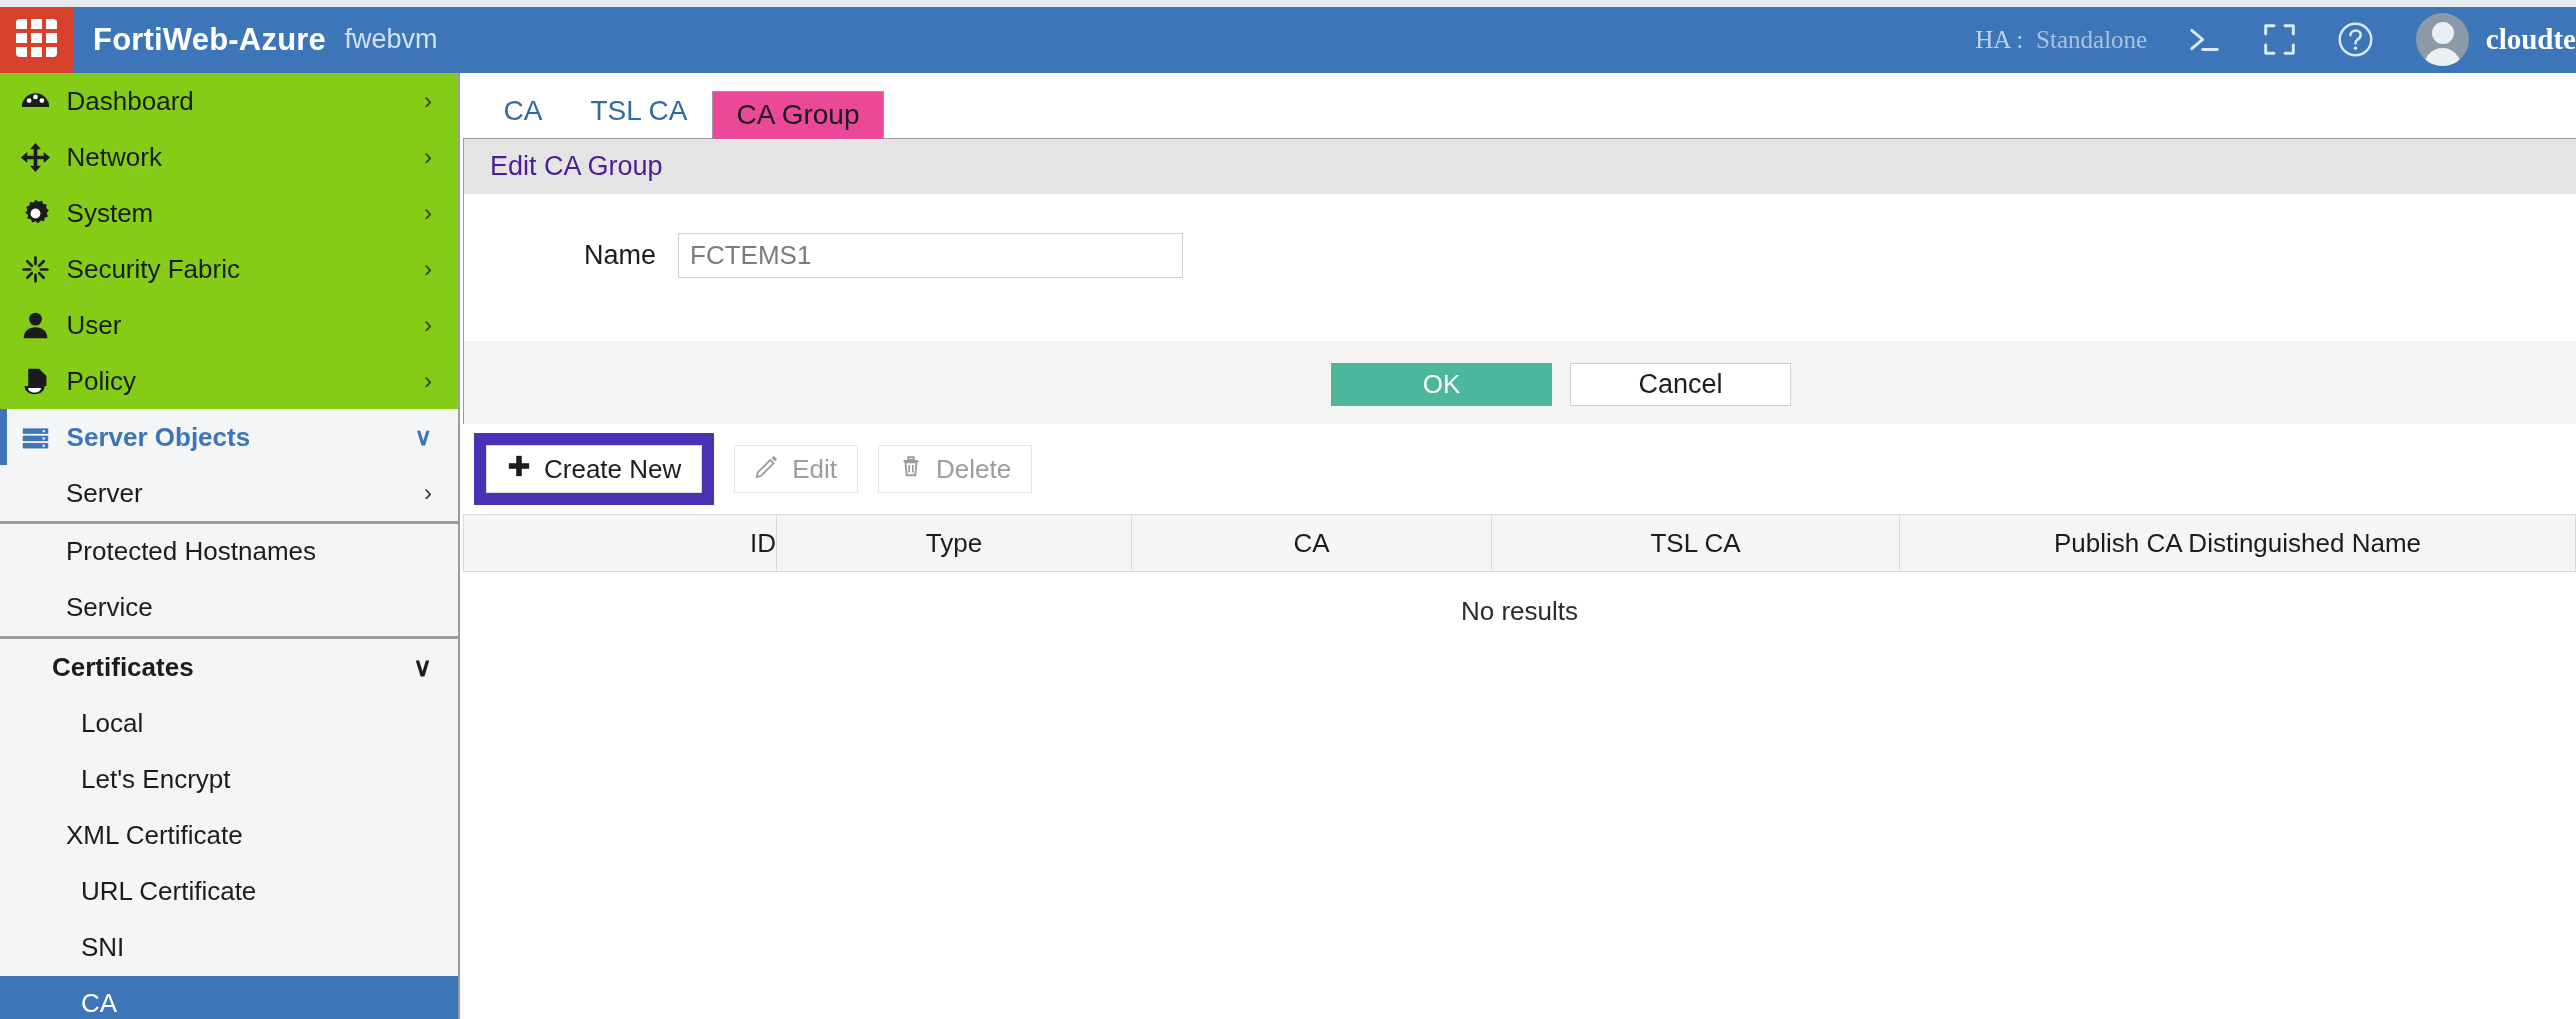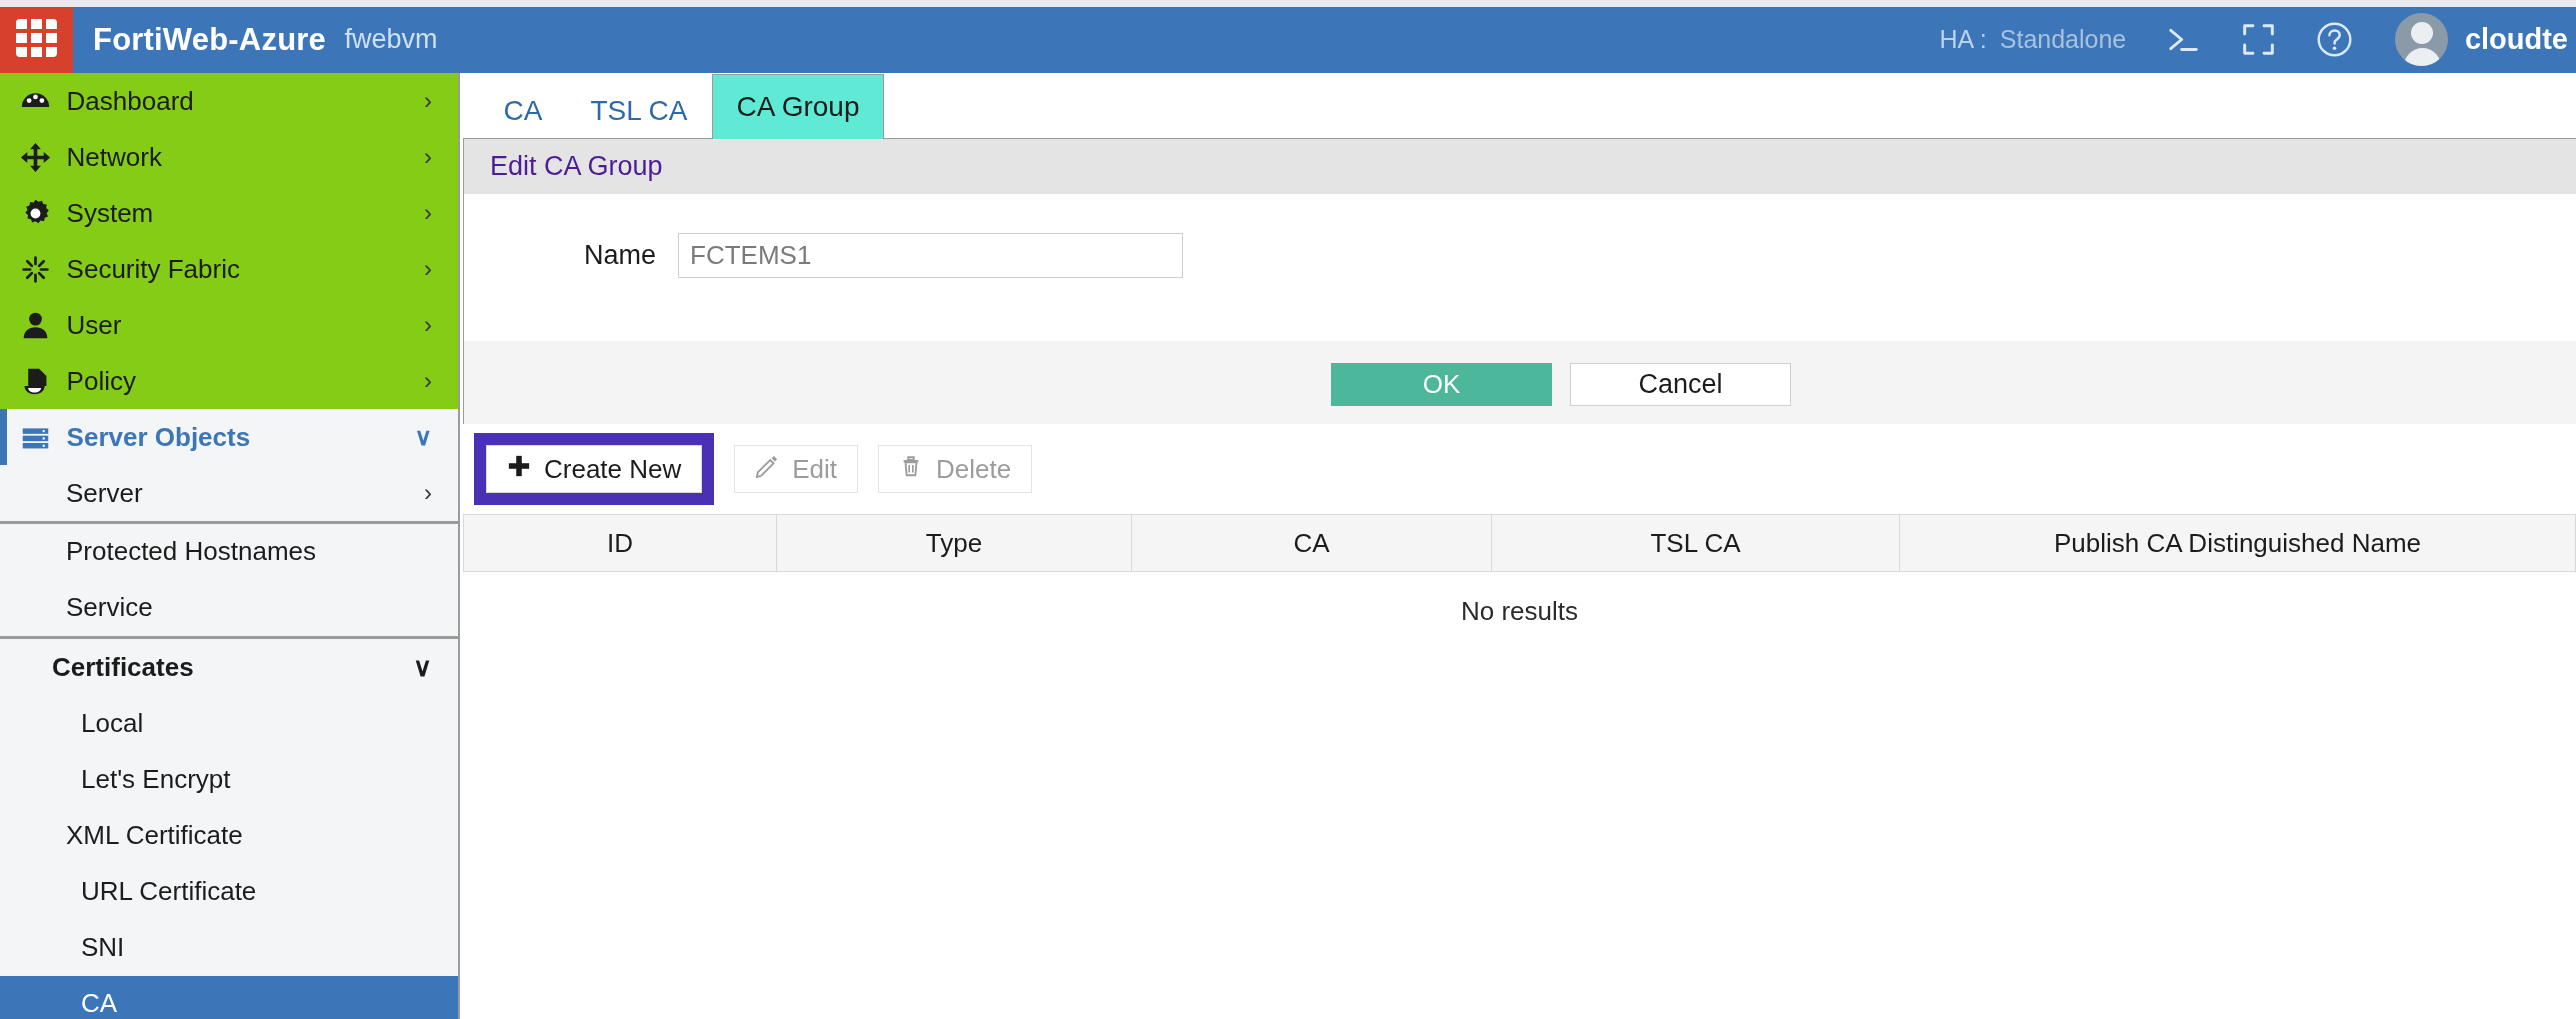--- a/index.html
+++ b/index.html
@@ -31,21 +31,22 @@
   }
   .brand {
     color:#ffffff; font-size: 31px; font-weight: bold;
     margin-left: 20px; letter-spacing: 0.2px; white-space: nowrap;
   }
   .brand-sub {
     color:#cfe0f0; font-size: 27px; margin-left: 18.4px; white-space:nowrap;
   }
   .header-right {
     margin-left: auto; display:flex; align-items:center; height:66px;
-    padding-right: 8px;
+    padding-right: 0px;
+    font-family: Liberation Serif, serif;
   }
   .ha-label { color:#bcd2e8; font-size:25px; white-space:nowrap; }
   .ha-value { color:#a7c2de; font-size:25px; margin-left:13px; white-space:nowrap; }
   .hicon { margin-left: 39px; display:flex; align-items:center; justify-content:center; color:#e3edf7; }
   .avatar-wrap { margin-left: 41px; display:flex; align-items:center; }
   .avatar {
     width: 53px; height: 53px; border-radius: 50%;
     background: #8a9aa8; position: relative; overflow: hidden; flex:0 0 auto;
   }
   .avatar .head { position:absolute; width:22px; height:22px; border-radius:50%;
@@ -111,25 +112,25 @@
     border-bottom: 1.8px solid #9b9b9b;
     display:flex; align-items:flex-end; padding-left: 16.6px;
   }
   .tab {
     height: 55px; padding: 0 24px;
     display:flex; align-items:center; justify-content:center;
     font-size: 28px; color:#2f6aa8; cursor:pointer; position:relative;
   }
   .tab.active {
     color:#1c1c1c;
-    background:#5eead4;
+    background:#ec4899;
     border: 1.8px solid #9b9b9b;
     border-bottom: 1.8px solid #ffffff;
     margin-bottom: -1.8px;
-    height: 66px;
+    height: 49px;
   }
 
   
   .panel { border-left: 1.8px solid #9b9b9b; }
   .panel-title {
     height: 55px; background:#e4e4e4;
     display:flex; align-items:center; padding-left: 26px;
     font-size: 27px; color:#4c1d95;
   }
   .panel-body { background:#ffffff; height: 147px; position:relative; }
@@ -195,21 +196,21 @@
   
   .tbl { width: 100%; border-collapse: collapse; }
   .tbl th {
     height: 57px;
     background:#f5f5f5;
     border: 1.8px solid #d8d8d8;
     border-left: none;
     font-size: 26px; font-weight: normal; color:#1c1c1c;
     text-align:center;
   }
-  .tbl th:first-child { border-left: 1.8px solid #d8d8d8; }
+  .tbl th:first-child { border-left: 1.8px solid #d8d8d8; text-align: right; }
   .tbl td.noresults {
     height: 79px; text-align:center;
     font-size: 26px; color:#2b2b2b;
     background:#ffffff; border:none;
   }
 </style>
 </head>
 <body>
 
 <div id="app">

